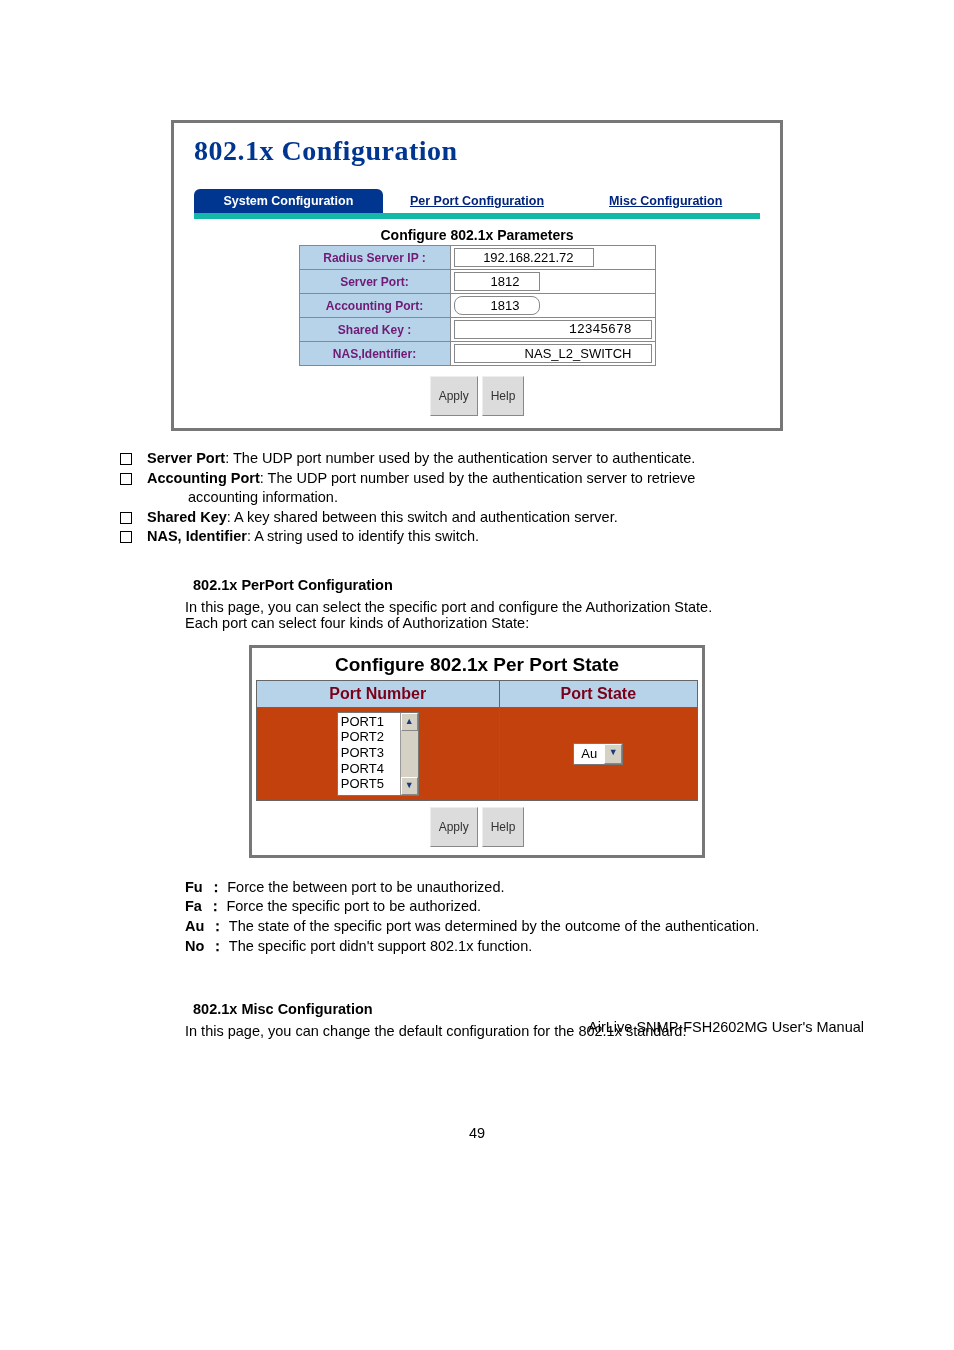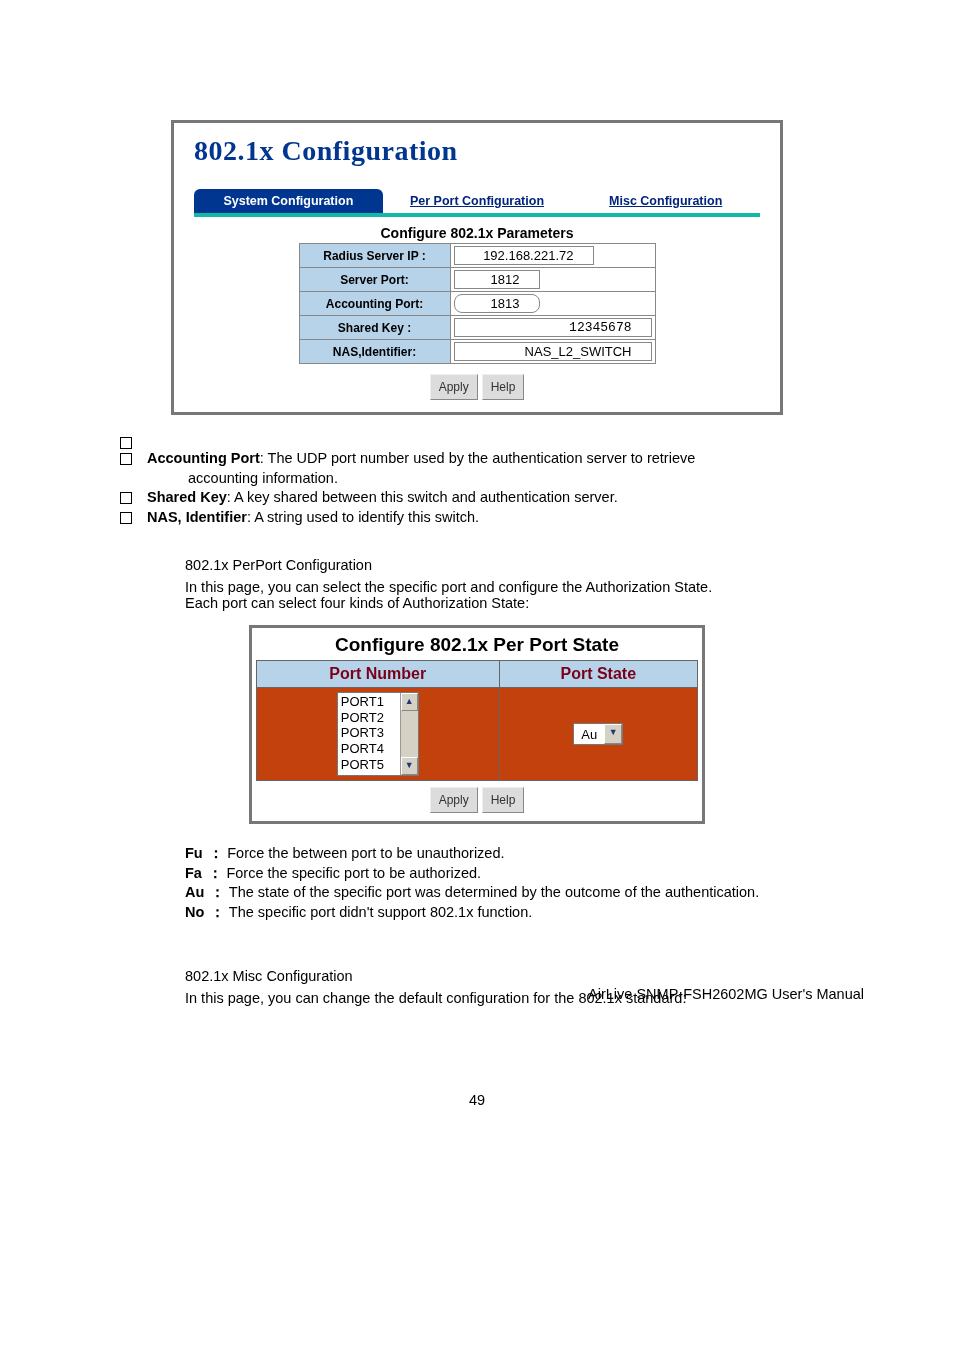--- a/index.html
+++ b/index.html
@@ -30,21 +30,21 @@
     font-weight: bold;
     font-size: 28px;
     color: #00368f;
     letter-spacing: 0.5px;
     margin: 2px 0 22px 8px;
   }
   .tabbar {
     display: flex;
     height: 24px;
     margin: 0 8px 0 8px;
-    border-bottom: 4px solid #14b8a6;
+    border-bottom: 6px solid #14b8a6;
     font-size: 12.5px;
   }
   .tab {
     flex: 1;
     text-align: center;
     line-height: 24px;
     color: #00247d;
     font-weight: bold;
     text-decoration: underline;
     cursor: pointer;
@@ -66,21 +66,21 @@
     margin: 0 auto;
     border-collapse: collapse;
   }
   .param-table td {
     border: 1px solid #888;
     padding: 0;
     font-size: 12px;
   }
   .param-label {
     background: #b6d3e9;
-    color: #000000;
+    color: #701a75;
     font-weight: bold;
     text-align: center;
     width: 150px;
     height: 22px;
   }
   .param-val {
     background: #fff;
     width: 170px;
     height: 22px;
     text-align: left;
@@ -94,21 +94,21 @@
     margin: 2px 3px;
     text-align: right;
   }
   .btnrow {
     text-align: center;
     margin-top: 10px;
   }
   .btn3d {
     display: inline-block;
     font-size: 12px;
-    padding: 5px 8px;
+    padding: 12px 8px;
     background: #dcdcdc;
     border: 1px solid #888;
     border-top-color: #eee;
     border-left-color: #eee;
     color: #333;
     cursor: pointer;
   }
   
   .bullets {
     margin: 18px 0 0 120px;
@@ -127,22 +127,22 @@
     flex-shrink: 0;
   }
   .bold {
     font-weight: bold;
   }
   .cont {
     margin-left: 68px;
   }
   
   .sechead {
-    font-weight: normal;
-    margin: 30px 0 6px 0;
+    font-weight: bold;
+    margin: 30px 0 6px 8px;
   }
   
   .panel2 {
     margin: 14px auto 0 auto;
     width: 450px;
     border: 3px solid #777;
     background: #fff;
     padding: 4px 0 8px 0;
   }
   .subtitle2 {
@@ -286,20 +286,21 @@
       </table>
     <div class="btnrow">
       <span class="btn3d">Apply</span>
       <span class="btn3d">Help</span>
     </div>
   </div>
 
   <div class="bullets">
     <div class="row">
         <div class="sq"></div>
+        <div><span class="bold">Server Port</span><span>: The UDP port number used by the authentication server to authenticate.</span></div>
       </div>
     <div class="row">
         <div class="sq"></div>
         <div><span class="bold">Accounting Port</span><span>: The UDP port number used by the authentication server to retrieve</span></div>
       </div>
     <div class="row cont">accounting information.</div>
     <div class="row">
         <div class="sq"></div>
         <div><span class="bold">Shared Key</span><span>: A key shared between this switch and authentication server.</span></div>
       </div>

